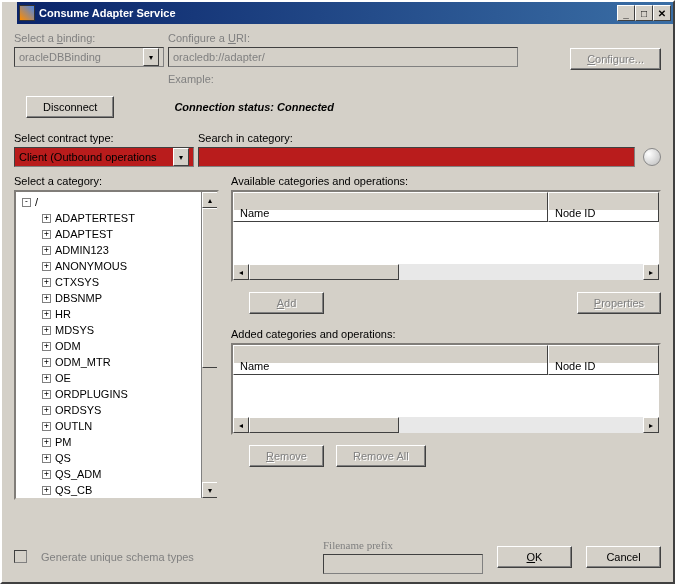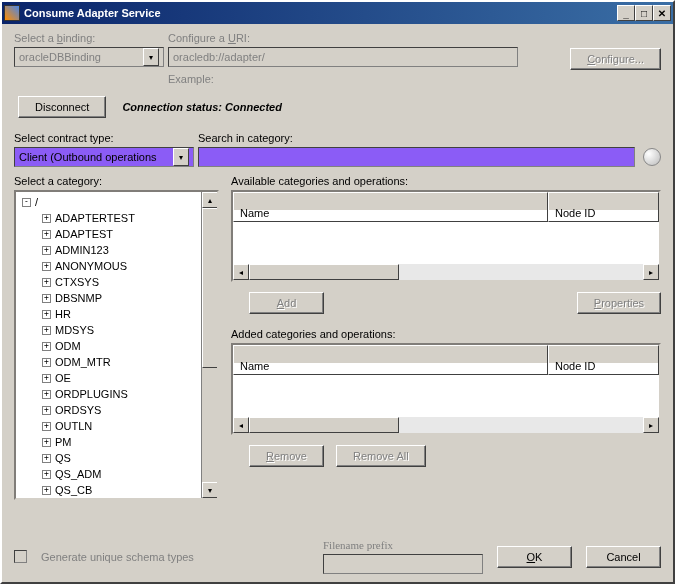--- a/index.html
+++ b/index.html
@@ -12,20 +12,21 @@
   overflow: hidden;
 }
 .titlebar {
   background: linear-gradient(to right, #0a246a, #3a6ea5);
   color: white;
   height: 22px;
   display: flex;
   align-items: center;
   padding: 0 2px;
   font-weight: bold;
+  margin-left: 15px;
 }
 .titlebar-icon {
   width: 16px;
   height: 16px;
   margin-right: 4px;
   background: linear-gradient(45deg, #ff8c00, #4a86e8);
   border: 1px solid #333;
 }
 .titlebar-text { flex: 1; }
 .titlebar-btns { display: flex; gap: 0; }
@@ -53,21 +54,21 @@
 }
 .content {
   padding: 8px 12px;
   height: calc(100% - 22px);
   position: relative;
 }
 .label { color: #000; margin-bottom: 3px; display: block; }
 .disabled-label { color: #808080; margin-bottom: 3px; display: block; }
 .underline { text-decoration: underline; }
 .combo, .textbox {
-  background: #8b5cf6;
+  background: #b91c1c;
   border: 1px solid #808080;
   border-top-color: #404040;
   border-left-color: #404040;
   height: 20px;
   padding: 2px 4px;
   font-family: inherit;
   font-size: 11px;
 }
 .combo.disabled, .textbox.disabled {
   background: #d4d0c8;
@@ -96,21 +97,21 @@
   padding: 4px 16px;
   font-family: inherit;
   font-size: 11px;
   cursor: pointer;
   min-width: 75px;
 }
 .btn.disabled { color: #808080; text-shadow: 1px 1px 0 #fff; }
 .section1 { display: flex; gap: 4px; margin-bottom: 8px; }
 .col-binding { width: 150px; }
 .col-uri { flex: 1; }
-.status-row { display: flex; align-items: center; gap: 16px; margin: 8px 0 14px 4px; }
+.status-row { display: flex; align-items: center; gap: 60px; margin: 8px 0 14px 12px; }
 .status-text { font-weight: bold; font-style: italic; }
 .contract-row { display: flex; gap: 4px; margin-bottom: 8px; }
 .col-contract { width: 180px; }
 .col-search { flex: 1; }
 .search-row { display: flex; align-items: center; gap: 8px; }
 .search-icon {
   width: 18px; height: 18px;
   border-radius: 50%;
   background: radial-gradient(circle at 30% 30%, #fff, #bbb);
   border: 1px solid #888;

